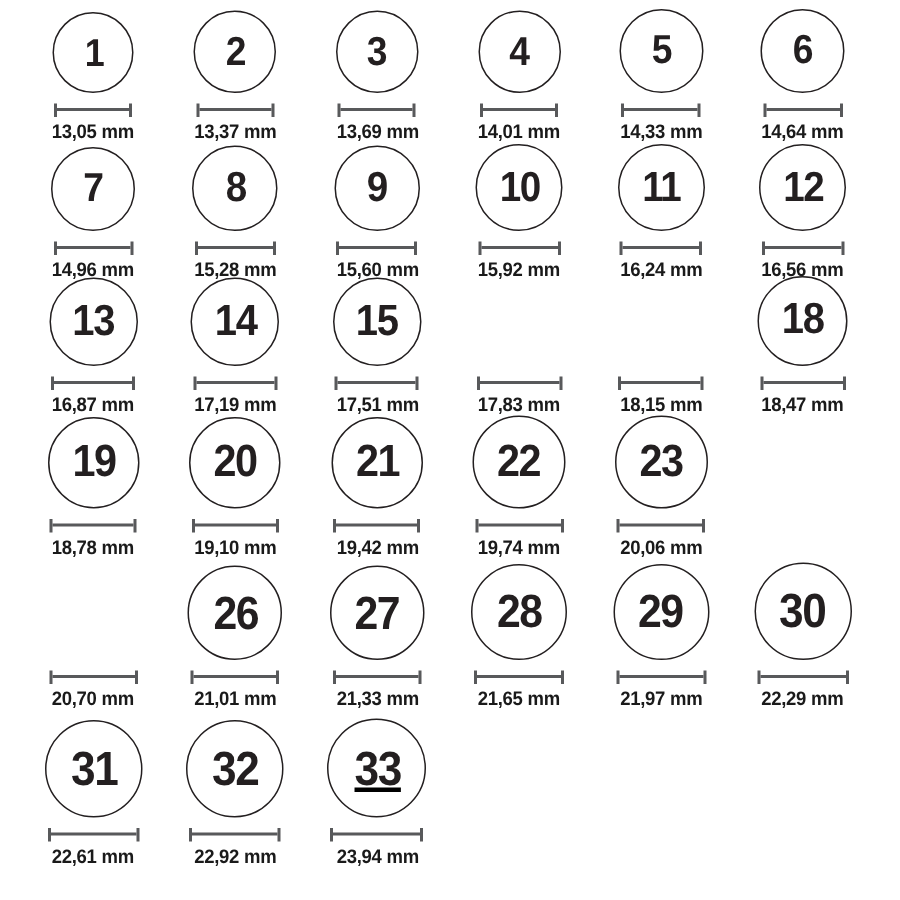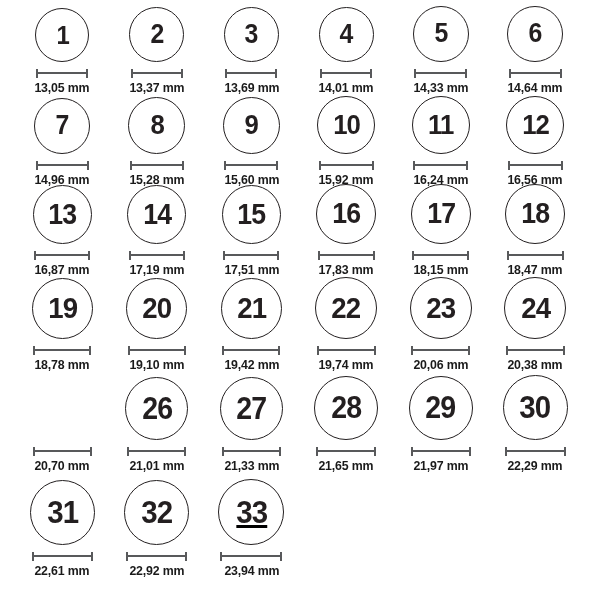--- a/index.html
+++ b/index.html
@@ -166,32 +166,26 @@
       <div class="cell">
         <div class="ring" style="width: 59px; height: 59px;">
           <span class="num" style="font-size: 29px;">15</span>
         </div>
         <div class="measure" style="width: 56px;">
           <span class="mline"></span>
         </div>
         <div class="mm-label">17,51 mm</div>
       </div>
       <div class="cell">
-        <div class="ring" style="width: 60px; height: 60px;">
-          <span class="num" style="font-size: 29px;">16</span>
-        </div>
         <div class="measure" style="width: 57px;">
           <span class="mline"></span>
         </div>
         <div class="mm-label">17,83 mm</div>
       </div>
       <div class="cell">
-        <div class="ring" style="width: 60px; height: 60px;">
-          <span class="num" style="font-size: 29px;">17</span>
-        </div>
         <div class="measure" style="width: 57px;">
           <span class="mline"></span>
         </div>
         <div class="mm-label">18,15 mm</div>
       </div>
       <div class="cell">
         <div class="ring" style="width: 60px; height: 60px;">
           <span class="num" style="font-size: 29px;">18</span>
         </div>
         <div class="measure" style="width: 57px;">
@@ -238,29 +232,20 @@
         <div class="mm-label">19,74 mm</div>
       </div>
       <div class="cell">
         <div class="ring" style="width: 62px; height: 62px;">
           <span class="num" style="font-size: 30px;">23</span>
         </div>
         <div class="measure" style="width: 59px;">
           <span class="mline"></span>
         </div>
         <div class="mm-label">20,06 mm</div>
-      </div>
-      <div class="cell">
-        <div class="ring" style="width: 62px; height: 62px;">
-          <span class="num" style="font-size: 30px;">24</span>
-        </div>
-        <div class="measure" style="width: 59px;">
-          <span class="mline"></span>
-        </div>
-        <div class="mm-label">20,38 mm</div>
       </div>
     </div>
     <div class="row" style="height: 101px;">
       <div class="cell">
         <div class="measure" style="width: 59px;">
           <span class="mline"></span>
         </div>
         <div class="mm-label">20,70 mm</div>
       </div>
       <div class="cell">

